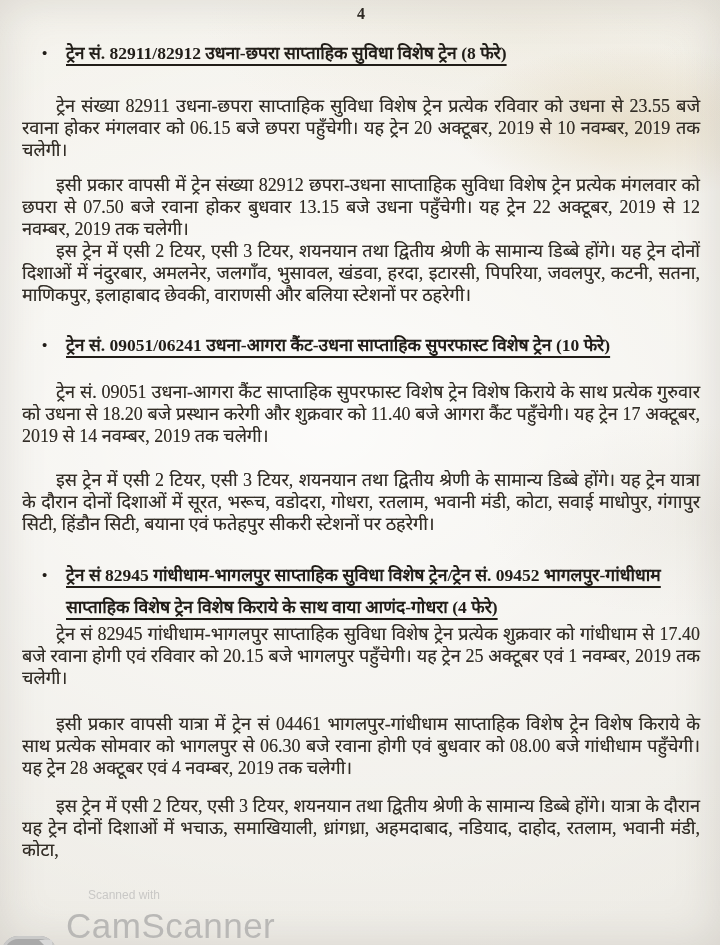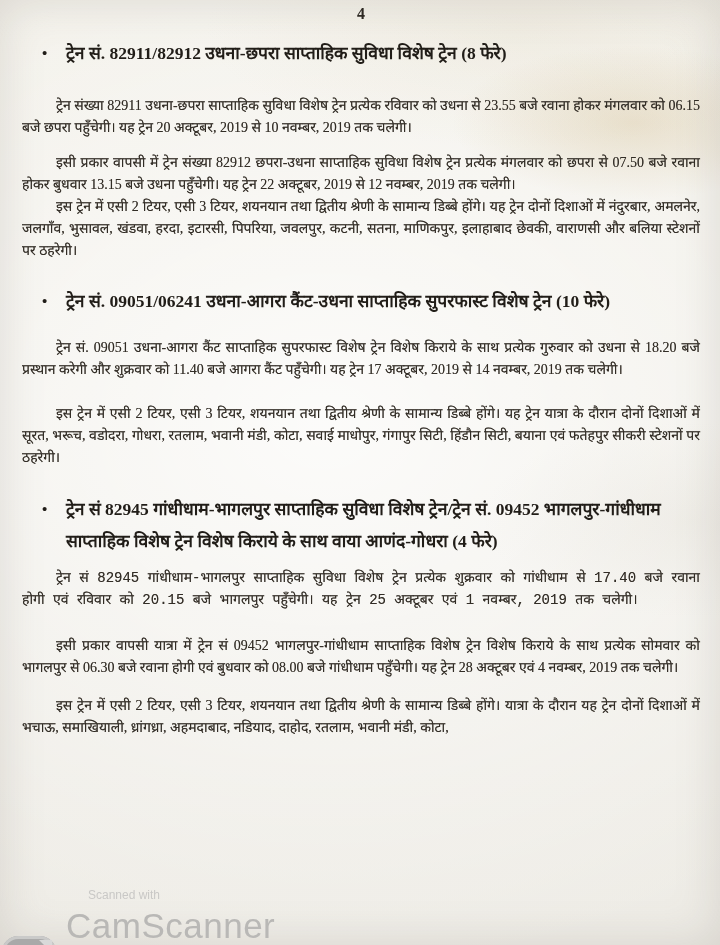--- a/index.html
+++ b/index.html
@@ -23,39 +23,40 @@
   .pagenum{
     text-align:center;font-weight:bold;font-size:16px;height:20px;line-height:20px;
   }
   .sec-head{
     display:flex;align-items:flex-start;
     font-weight:bold;font-size:17.5px;line-height:31px;
     color:#211d18;
   }
   .sec-head .bullet{flex:none;width:24px;margin-left:20px;font-size:15px;}
   .sec-head .head-text{
+    text-decoration:underline;
     text-decoration-thickness:1.6px;
     text-underline-offset:5px;
   }
   p.body-para{
     margin:0;text-align:justify;text-indent:34px;
-    font-size:14px;line-height:22px;
+    font-size:18px;line-height:22px;
     color:#322d26;
     text-shadow:0 0 .4px rgba(52,46,38,.55);
   }
   #h1{margin-top:14px;}
   #p1{margin-top:26px;}
   #p2{margin-top:13px;}
   #p3{margin-top:0;}
   #h2{margin-top:24px;}
   #p4{margin-top:20px;}
   #p5{margin-top:20px;}
   #p6{margin-top:22px;}
   #h3{margin-top:24px;line-height:32px;}
-  #p7{margin-top:10px;font-family:Liberation Mono, monospace;}
+  #p7{}
   #p8{margin-top:24px;}
   #p9{margin-top:16px;}
   
   .wm{position:absolute;left:0;top:0;width:720px;height:945px;z-index:1;}
   .cs-badge{
     position:absolute;left:2px;top:889px;width:54px;height:48px;
     background:#a7a7a7;border-radius:16px;
     box-shadow:inset 0 0 0 3px #c9c9c9;
     opacity:.95;
     margin-top:47px;
@@ -110,17 +111,17 @@
       <span class="head-text">ट्रेन सं. 09051/06241 उधना-आगरा कैंट-उधना साप्ताहिक सुपरफास्ट विशेष ट्रेन (10 फेरे)</span>
     </div>
     <p class="body-para" id="p4">ट्रेन सं. 09051 उधना-आगरा कैंट साप्ताहिक सुपरफास्ट विशेष ट्रेन विशेष किराये के साथ प्रत्येक गुरुवार को उधना से 18.20 बजे प्रस्थान करेगी और शुक्रवार को 11.40 बजे आगरा कैंट पहुँचेगी। यह ट्रेन 17 अक्टूबर, 2019 से 14 नवम्बर, 2019 तक चलेगी।</p>
     <p class="body-para" id="p6">इस ट्रेन में एसी 2 टियर, एसी 3 टियर, शयनयान तथा द्वितीय श्रेणी के सामान्य डिब्बे होंगे। यह ट्रेन यात्रा के दौरान दोनों दिशाओं में सूरत, भरूच, वडोदरा, गोधरा, रतलाम, भवानी मंडी, कोटा, सवाई माधोपुर, गंगापुर सिटी, हिंडौन सिटी, बयाना एवं फतेहपुर सीकरी स्टेशनों पर ठहरेगी।</p>
 
     <div class="sec-head" id="h3">
       <span class="bullet">•</span>
       <span class="head-text">ट्रेन सं 82945 गांधीधाम-भागलपुर साप्ताहिक सुविधा विशेष ट्रेन/ट्रेन सं. 09452 भागलपुर-गांधीधाम साप्ताहिक विशेष ट्रेन विशेष किराये के साथ वाया आणंद-गोधरा (4 फेरे)</span>
     </div>
     <p class="body-para" id="p7">ट्रेन सं 82945 गांधीधाम-भागलपुर साप्ताहिक सुविधा विशेष ट्रेन प्रत्येक शुक्रवार को गांधीधाम से 17.40 बजे रवाना होगी एवं रविवार को 20.15 बजे भागलपुर पहुँचेगी। यह ट्रेन 25 अक्टूबर एवं 1 नवम्बर, 2019 तक चलेगी।</p>
-    <p class="body-para" id="p8">इसी प्रकार वापसी यात्रा में ट्रेन सं 09452 भागलपुर-गांधीधाम साप्ताहिक विशेष ट्रेन विशेष किराये के साथ प्रत्येक सोमवार को भागलपुर से 06.30 बजे रवाना होगी एवं बुधवार को 08.00 बजे गांधीधाम पहुँचेगी। यह ट्रेन 28 अक्टूबर एवं 4 नवम्बर, 2019 तक चलेगी।</p>
+    <p class="body-para" id="p8">इसी प्रकार वापसी यात्रा में ट्रेन सं 04461 भागलपुर-गांधीधाम साप्ताहिक विशेष ट्रेन विशेष किराये के साथ प्रत्येक सोमवार को भागलपुर से 06.30 बजे रवाना होगी एवं बुधवार को 08.00 बजे गांधीधाम पहुँचेगी। यह ट्रेन 28 अक्टूबर एवं 4 नवम्बर, 2019 तक चलेगी।</p>
     <p class="body-para" id="p9">इस ट्रेन में एसी 2 टियर, एसी 3 टियर, शयनयान तथा द्वितीय श्रेणी के सामान्य डिब्बे होंगे। यात्रा के दौरान यह ट्रेन दोनों दिशाओं में भचाऊ, समाखियाली, ध्रांगध्रा, अहमदाबाद, नडियाद, दाहोद, रतलाम, भवानी मंडी, कोटा,</p>
 
   </div>
 </div>
 
 </body></html>

